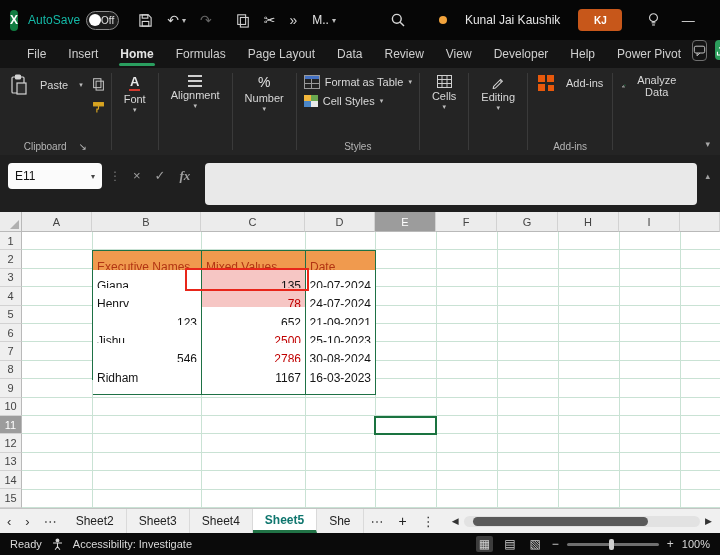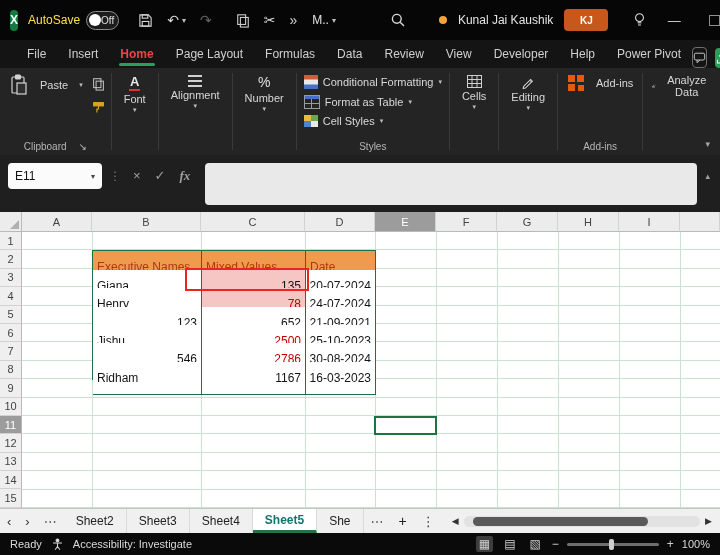--- a/index.html
+++ b/index.html
@@ -4,45 +4,45 @@
 <style>
   * { margin:0; padding:0; box-sizing:content-box; }
   body { font-family:"Liberation Sans", sans-serif; background:#fff; }
   .app { position:relative; width:720px; height:555px; overflow:hidden; background:#fff; }
 
   
   .titlebar { position:absolute; top:0; left:0; right:0; height:40px; background:#060606;
     display:flex; align-items:center; padding-left:10px; color:#e4e4e4; font-size:12px; }
   .app-icon { width:21px; height:21px; border-radius:4px; background:#107c41; color:#fff;
     font-weight:bold; font-size:12px; display:flex; align-items:center; justify-content:center; margin-right:10px; }
-  .tb-text { margin-right:6px; color:#fde047; }
+  .tb-text { margin-right:6px; color:#14b8a6; }
   .toggle { width:42px; height:17px; border:1px solid #8b8b8b; border-radius:10px; display:flex;
     align-items:center; padding:0 4px 0 2px; margin-right:12px; background:#1c1c1c; }
   .knob { width:12px; height:12px; border-radius:50%; background:#fff; }
   .tgl-label { font-size:10px; color:#e0e0e0; }
   .tb-icon { margin:0 7px; display:inline-flex; align-items:center; gap:3px; color:#d6d6d6; font-size:14px; }
   .dim { opacity:.45; }
   .tb-sep { width:1px; height:18px; background:#3a3a3a; margin:0 5px; }
   .tb-menu { margin:0 8px; display:inline-flex; align-items:center; gap:3px; }
   .dd-sm { font-size:8px; color:#bdbdbd; }
   .search-wrap { margin-left:46px; }
-  .user-chip { display:flex; align-items:center; gap:11px; margin-left:26px; white-space:nowrap; }
+  .user-chip { display:flex; align-items:center; gap:18px; margin-left:26px; white-space:nowrap; }
   .presence-dot { width:8px; height:8px; border-radius:50%; background:#f2a33c; }
   .avatar { width:44px; height:22px; border-radius:4px; background:#c7571a; color:#fff; font-size:10px;
     font-weight:bold; display:flex; align-items:center; justify-content:center; }
   .bulb-wrap { margin-left:24px; }
   .winctls { margin-left:auto; display:flex; align-items:center; height:100%; }
   .winctl { width:40px; height:100%; display:flex; align-items:center; justify-content:center; color:#dedede; font-size:13px; }
   .maxbox { width:9px; height:9px; border:1px solid #8f8f8f; display:block; }
 
   
   .menubar { position:absolute; top:40px; left:0; right:0; height:28px; background:#141414;
-    display:flex; align-items:flex-end; padding:0 8px 4px 16px; font-size:12px; color:#cfcfcf; }
+    display:flex; align-items:flex-start; padding:0 8px 4px 16px; font-size:12px; color:#cfcfcf; }
   .mtab { padding:0 11px; height:100%; display:flex; align-items:center; position:relative; white-space:nowrap; }
-  .mtab.active { color:#ef4444; font-weight:bold; }
+  .mtab.active { color:#e5e5e5; font-weight:bold; }
   .mtab.active::after { content:""; position:absolute; left:10px; right:10px; bottom:2px; height:3px;
     border-radius:2px; background:#2a9e5f; }
   .menu-spacer { flex:1; }
   .comment-btn { width:30px; height:19px; border:1px solid #6f6f6f; border-radius:4px; display:flex;
     align-items:center; justify-content:center; margin-right:8px; }
   .share-btn { width:32px; height:20px; border-radius:4px; background:#2b9e5c; display:flex;
     align-items:center; justify-content:center; margin-right:6px; }
 
   
   .ribbon { position:absolute; top:68px; left:0; right:0; height:87px; background:#242424;
@@ -203,22 +203,22 @@
           <span class="maxbox"></span>
         </span>
       <span class="winctl">×</span>
     </span>
   </div>
 
   <div class="menubar">
     <span class="mtab">File</span>
     <span class="mtab">Insert</span>
     <span class="mtab active">Home</span>
+    <span class="mtab">Formulas</span>
     <span class="mtab">Page Layout</span>
-    <span class="mtab">Formulas</span>
     <span class="mtab">Data</span>
     <span class="mtab">Review</span>
     <span class="mtab">View</span>
     <span class="mtab">Developer</span>
     <span class="mtab">Help</span>
     <span class="mtab">Power Pivot</span>
     <span class="menu-spacer"></span>
     <span class="comment-btn">
       <svg class="ic" width="13" height="12" viewBox="0 0 16 15" fill="none" stroke="#c9c9c9" stroke-width="1.2">
         <rect x="1.5" y="1.5" width="13" height="8.5" rx="2"></rect>
@@ -296,25 +296,20 @@
           <span>Number</span>
           <span class="dd">▾</span>
         </div>
       </div>
     </div>
     <div class="rsep"></div>
 
     <div class="rgroup">
       <div class="rcontent">
         <div class="styles-col">
-          <div class="rrow">
-            <span class="cf-icon"></span>
-            <span>Conditional Formatting</span>
-            <span class="dd">▾</span>
-          </div>
           <div class="rrow">
             <span class="ftable-icon"></span>
             <span>Format as Table</span>
             <span class="dd">▾</span>
           </div>
           <div class="rrow">
             <span class="cstyles-icon"></span>
             <span>Cell Styles</span>
             <span class="dd">▾</span>
           </div>

